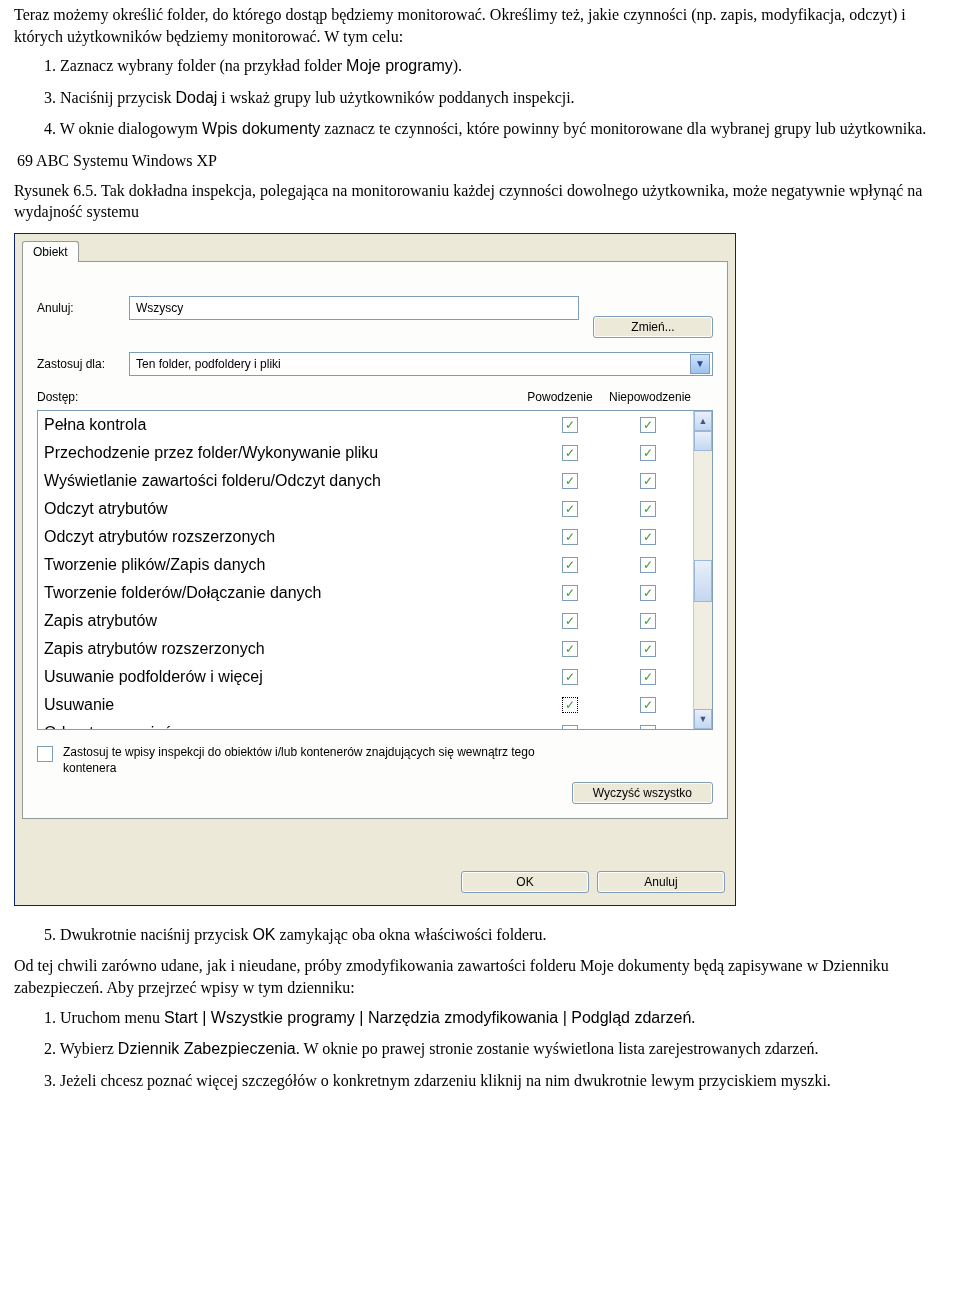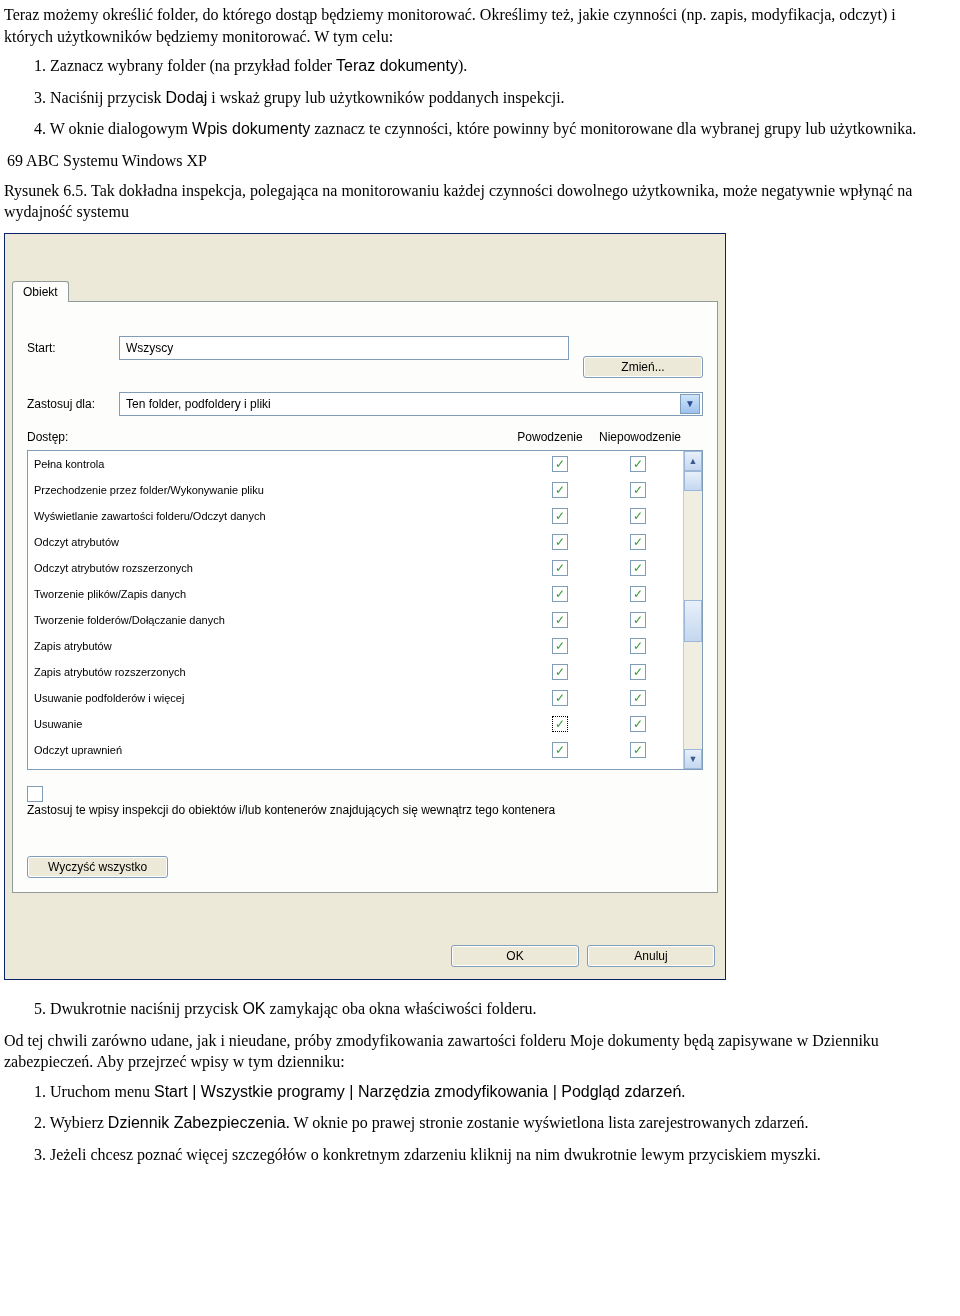--- a/index.html
+++ b/index.html
@@ -5,21 +5,21 @@
   body {
     margin: 0;
     padding: 0;
     background: #fff;
     font-family: "Times New Roman", Times, serif;
     font-size: 16px;
     color: #000;
     width: 960px;
   }
   .page {
-    padding: 0 12px 20px 4px;
+    padding: 0 12px 20px 14px;
   }
   p.body {
     margin: 4px 0 8px 0;
     line-height: 1.35;
   }
   ol.steps {
     margin: 2px 0 10px 0;
     padding-left: 48px;
   }
   ol.steps li {
@@ -55,21 +55,21 @@
   }
   .tb-help { background: linear-gradient(#4f8fe6,#1a5fc4); border:1px solid #1a4f9f; }
   .tb-close { background: linear-gradient(#f2885e,#d33f1c); border:1px solid #a32a10; font-size:16px; }
   .dlgbody {
     background: #ece9d8;
     font-family: Tahoma, Arial, sans-serif;
     font-size: 12px;
     color: #000;
     padding: 6px 0 0 0;
   }
-  .tabstrip { display:flex; margin-left:7px;margin-top:40px; }
+  .tabstrip { display:flex; margin-left:7px; }
   .tab {
     border: 1px solid #919b9c;
     border-bottom: none;
     border-radius: 3px 3px 0 0;
     background: #fdfdfb;
     padding: 3px 10px;
     font-size: 12px;
     position: relative; top:1px;
   }
   .panel {
@@ -121,21 +121,21 @@
     border: 1px solid #7f9db9;
     background:#fff;
     height: 318px;
     display:flex;
   }
   .list-rows { flex:1; overflow:hidden; }
   .list-row {
     display:flex; align-items:center;
     padding: 5px 6px;
   }
-  .list-row .name { flex:1; font-size:11px; }
+  .list-row .name { flex:1; font-size:16px; }
   .chkcell {
     width:78px;
     display:flex; align-items:center; justify-content:center;
   }
   .chk {
     width:14px; height:14px;
     border:1px solid #7f9db9;
     background:#fff;
     display:flex; align-items:center; justify-content:center;
     color:#3a9b3a; font-size:12px; line-height:12px;
@@ -153,57 +153,57 @@
     margin:0;
     display:flex; align-items:center; justify-content:center;
     color:#3a5a8c; font-size:9px;
   }
   .vsthumb { height:18px; background:linear-gradient(#e8f0fa,#c4d7f0); border:1px solid #9cb7d8; margin-top:0;}
   .vstrack { flex:1; position:relative; }
   .vstrack .thumbmid {
     position:absolute; left:0; right:0; top:50%; height:40px; margin-top:-20px;
     background:linear-gradient(#e8f0fa,#c4d7f0); border:1px solid #9cb7d8;
   }
-  .apply-row { display:flex; align-items:flex-start; margin-top:14px;flex-direction:column; }
+  .apply-row { display:flex; align-items:flex-start; margin-top:14px; }
   .applychk {
     width:14px; height:14px; border:1px solid #7f9db9; background:#fff;
     margin-right:10px; margin-top:2px; flex-shrink:0;
   }
   .apply-row .txt { flex:1; line-height:1.35; padding-right:14px; }
   .footer-btns {
     display:flex; justify-content:flex-end; gap:8px;
     padding: 14px 10px 12px 10px;
   }
 </style>
 </head>
 <body>
 
 <div class="page">
 
   <p class="body">Teraz możemy określić folder, do którego dostąp będziemy monitorować. Określimy też, jakie czynności (np. zapis, modyfikacja, odczyt) i których użytkowników będziemy monitorować. W tym celu:</p>
 
   <ol class="steps cont">
-    <li><span>1. Zaznacz wybrany folder (na przykład folder </span><span class="sans">Teraz dokumenty</span><span>).</span></li>
+    <li><span>1. Zaznacz wybrany folder (na przykład folder </span><span class="sans">Moje programy</span><span>).</span></li>
     <li><span>3. Naciśnij przycisk </span><span class="sans">Dodaj</span><span> i wskaż grupy lub użytkowników poddanych inspekcji.</span></li>
     <li><span>4. W oknie dialogowym </span><span class="sans">Wpis dokumenty</span><span> zaznacz te czynności, które powinny być monitorowane dla wybranej grupy lub użytkownika.</span></li>
   </ol>
 
   <p class="body" style="margin-left:3px;">69 ABC Systemu Windows XP</p>
 
   <p class="body">Rysunek 6.5. Tak dokładna inspekcja, polegająca na monitorowaniu każdej czynności dowolnego użytkownika, może negatywnie wpłynąć na wydajność systemu</p>
 
   <div class="dlgwrap">
     <div class="dlgbody">
       <div class="tabstrip">
         <div class="tab">Obiekt</div>
       </div>
       <div class="panel">
 
         <div class="row">
-          <div class="label">Start:</div>
+          <div class="label">Anuluj:</div>
           <div class="txtfield">
               <span>Wszyscy</span>
             </div>
           <div class="btn">Zmień...</div>
         </div>
 
         <div class="row">
           <div class="label">Zastosuj dla:</div>
           <div class="dd">
             <span>Ten folder, podfoldery i pliki</span>

